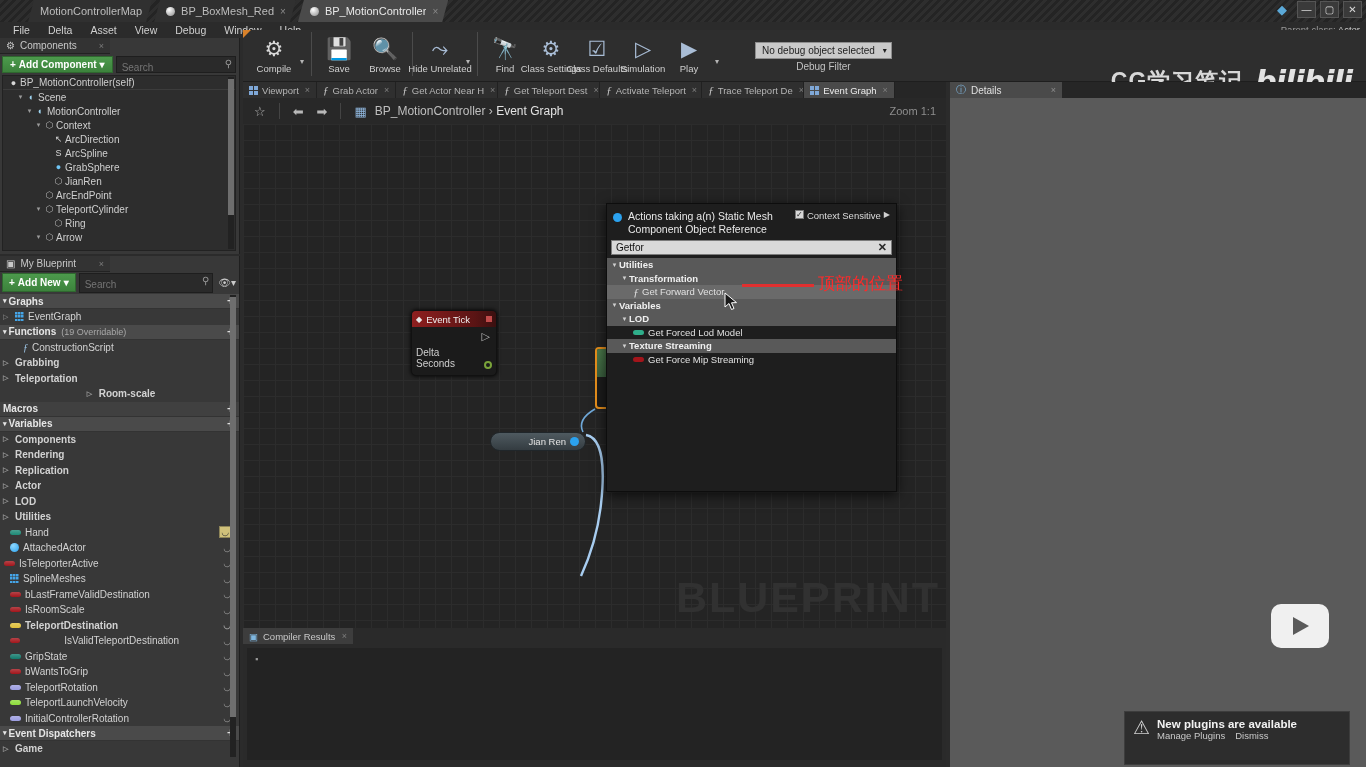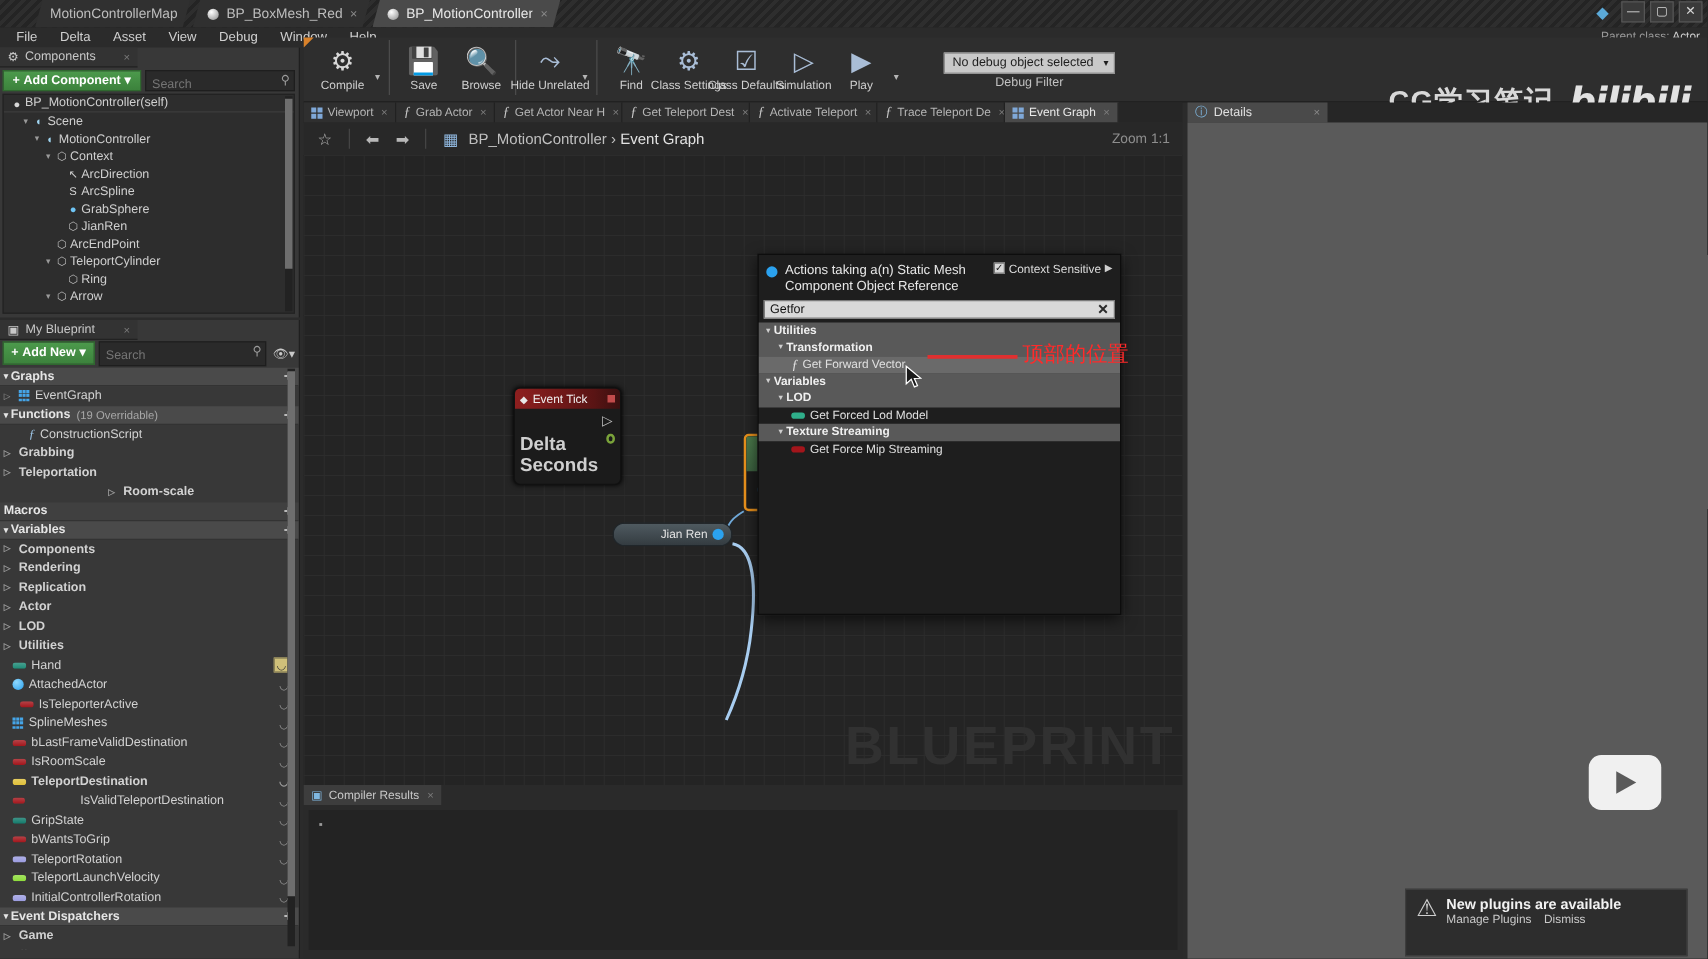--- a/index.html
+++ b/index.html
@@ -244,29 +244,29 @@
     height: 16px; border-radius: 4px 4px 0 0;
     background: linear-gradient(90deg, #8e1f1f, #5a1414 75%, #3a1010);
     display: flex; align-items: center; gap: 4px; padding: 0 4px;
     font-size: 9.5px; color: #f0f0f0;
   }
   #node-eventtick .dia { color: #e8e8e8; font-size: 8px; }
   #node-eventtick .stop { margin-left: auto; width: 6px; height: 6px; background: #c24b4b; }
   #node-eventtick .body { padding: 3px 4px 6px; }
   #node-eventtick .exec { text-align: right; color: #bdbdbd; font-size: 11px; padding-right: 2px; }
   #node-eventtick .pinrow {
-    display: flex; align-items: flex-start; justify-content: flex-end; gap: 4px;
-    font-size: 15px; color: #cfcfcf; margin-top: 4px; font-weight: bold;
+    display: flex; align-items: flex-end; justify-content: flex-end; gap: 4px;
+    font-size: 10px; color: #cfcfcf; margin-top: 4px;
   }
   #node-eventtick .opin {
     width: 8px; height: 8px; border-radius: 50%; border: 2px solid #7aa33a; background: transparent;
   }
   
   #node-jianren {
-    position: absolute; left: 247px; top: 294px; width: 96px; height: 19px;
+    position: absolute; left: 247px; top: 308px; width: 96px; height: 19px;
     border-radius: 10px; background: linear-gradient(#4f5a60, #343c41);
     border: 1px solid #20262a; display: flex; align-items: center;
     justify-content: flex-end; gap: 4px; padding-right: 6px;
     font-size: 9.5px; color: #e4e4e4;
   }
   #node-jianren .bpin { width: 9px; height: 9px; border-radius: 50%; background: #2ba2ef; }
   
   #node-hidden {
     position: absolute; left: 352px; top: 223px; width: 26px; height: 62px;
     background: #1c1c1c; border: 2px solid #e8901c; border-radius: 4px; overflow: hidden;
@@ -572,21 +572,21 @@
           <div class="item" style="padding-left: 10px;">
             <span class="pill" style="background: linear-gradient(rgba(255, 255, 255, 0.2), transparent), rgb(29, 138, 118);"></span>
             <span>Hand</span>
             <span class="eyeslot boxed">◡</span>
           </div>
           <div class="item" style="padding-left: 10px;">
             <span class="sph" style="background: radial-gradient(circle at 35% 30%, rgb(143, 217, 255), rgb(43, 162, 239));"></span>
             <span>AttachedActor</span>
             <span class="eyeslot">◡</span>
           </div>
-          <div class="item" style="padding-left: 16px;">
+          <div class="item" style="padding-left: 4px;">
             <span class="pill" style="background: linear-gradient(rgba(255, 255, 255, 0.2), transparent), rgb(163, 21, 27);"></span>
             <span>IsTeleporterActive</span>
             <span class="eyeslot">◡</span>
           </div>
           <div class="item" style="padding-left: 10px;">
             <span class="grid9"></span>
             <span>SplineMeshes</span>
             <span class="eyeslot">◡</span>
           </div>
           <div class="item" style="padding-left: 10px;">

